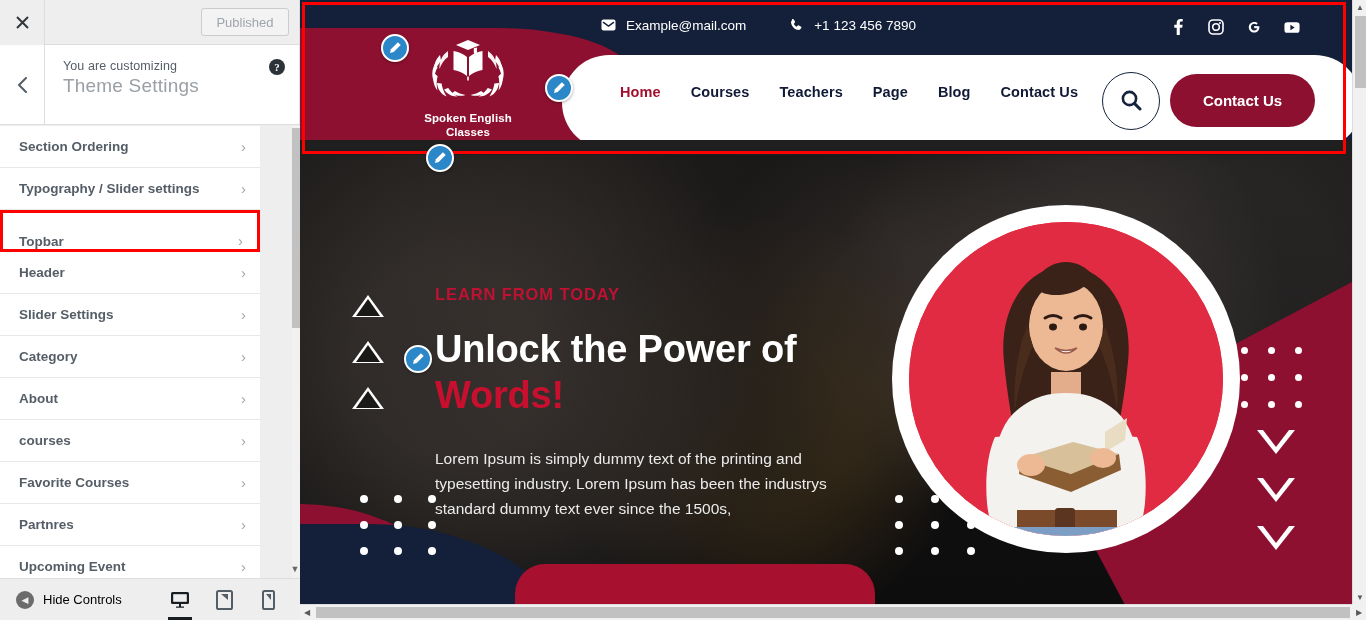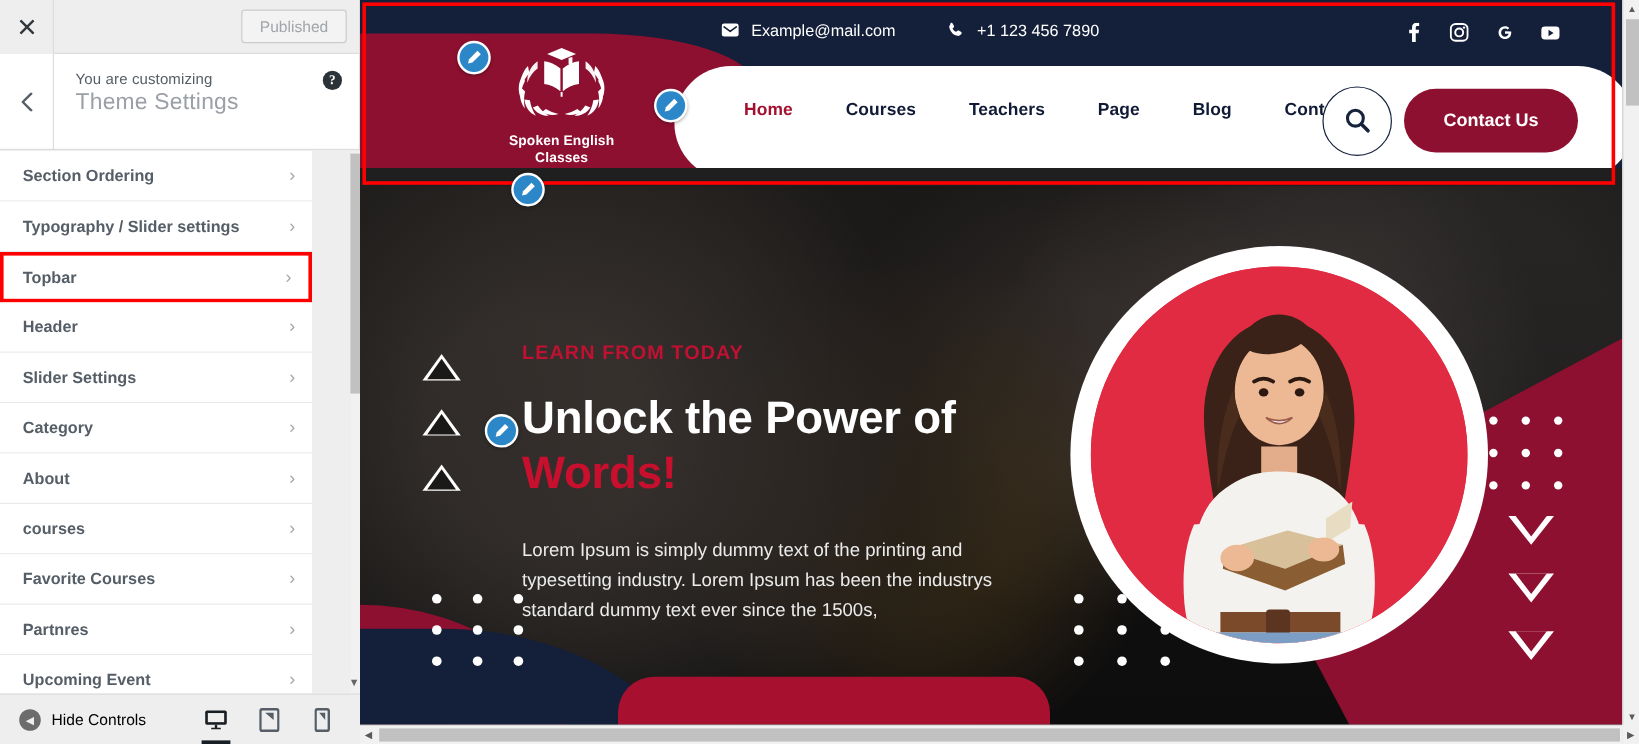--- a/index.html
+++ b/index.html
@@ -59,20 +59,21 @@
     position:relative; height:42px; display:flex; align-items:center;
     padding:0 14px 0 19px; border-bottom:1px solid #e8e8e8;
     color:#555d66; font-size:13.5px; font-weight:600; cursor:pointer;
     background:#fff;
   }
   .cz-item .label { flex:1; }
   .cz-item .chev { color:#a0a5aa; font-size:15px; font-weight:400; }
   .cz-item.selected {
     border:3px solid #ff0000; height:42px;
     padding-left:16px;
+    align-items:flex-end;
   }
 
   .cz-sb-track {
     position:absolute; left:292px; top:126px; width:8px; bottom:42px; background:#f1f1f1;
   }
   .cz-sb-thumb {
     position:absolute; left:292px; top:128px; width:8px; height:200px;
     background:#c1c1c1; border-radius:0;
   }
   .cz-arrow-down {
@@ -142,21 +143,21 @@
 
   .logo-wrap {
     position:absolute; left:113px; top:35px; width:110px; text-align:center; z-index:6;
   }
   .logo-mark { width:100px; height:62px; margin:0 auto; }
   .logo-text {
     color:#ffffff; font-size:11.5px; font-weight:700; line-height:14px; margin-top:14px;
     letter-spacing:0.1px;
   }
 
-  .nav { position:absolute; left:320px; top:84px; display:flex; gap:44px; align-items:center; z-index:8; }
+  .nav { position:absolute; left:320px; top:84px; display:flex; gap:30px; align-items:center; z-index:8; }
   .nav a {
     color:#101935; font-size:14.5px; font-weight:700; text-decoration:none; cursor:pointer;
     letter-spacing:0.1px;
   }
   .nav a.active { color:#a3102f; }
 
   .hd-search {
     position:absolute; left:802px; top:72px; width:58px; height:58px; border-radius:50%;
     border:1.5px solid #16233d; display:flex; align-items:center; justify-content:center;
     background:#fff; cursor:pointer; z-index:8;

